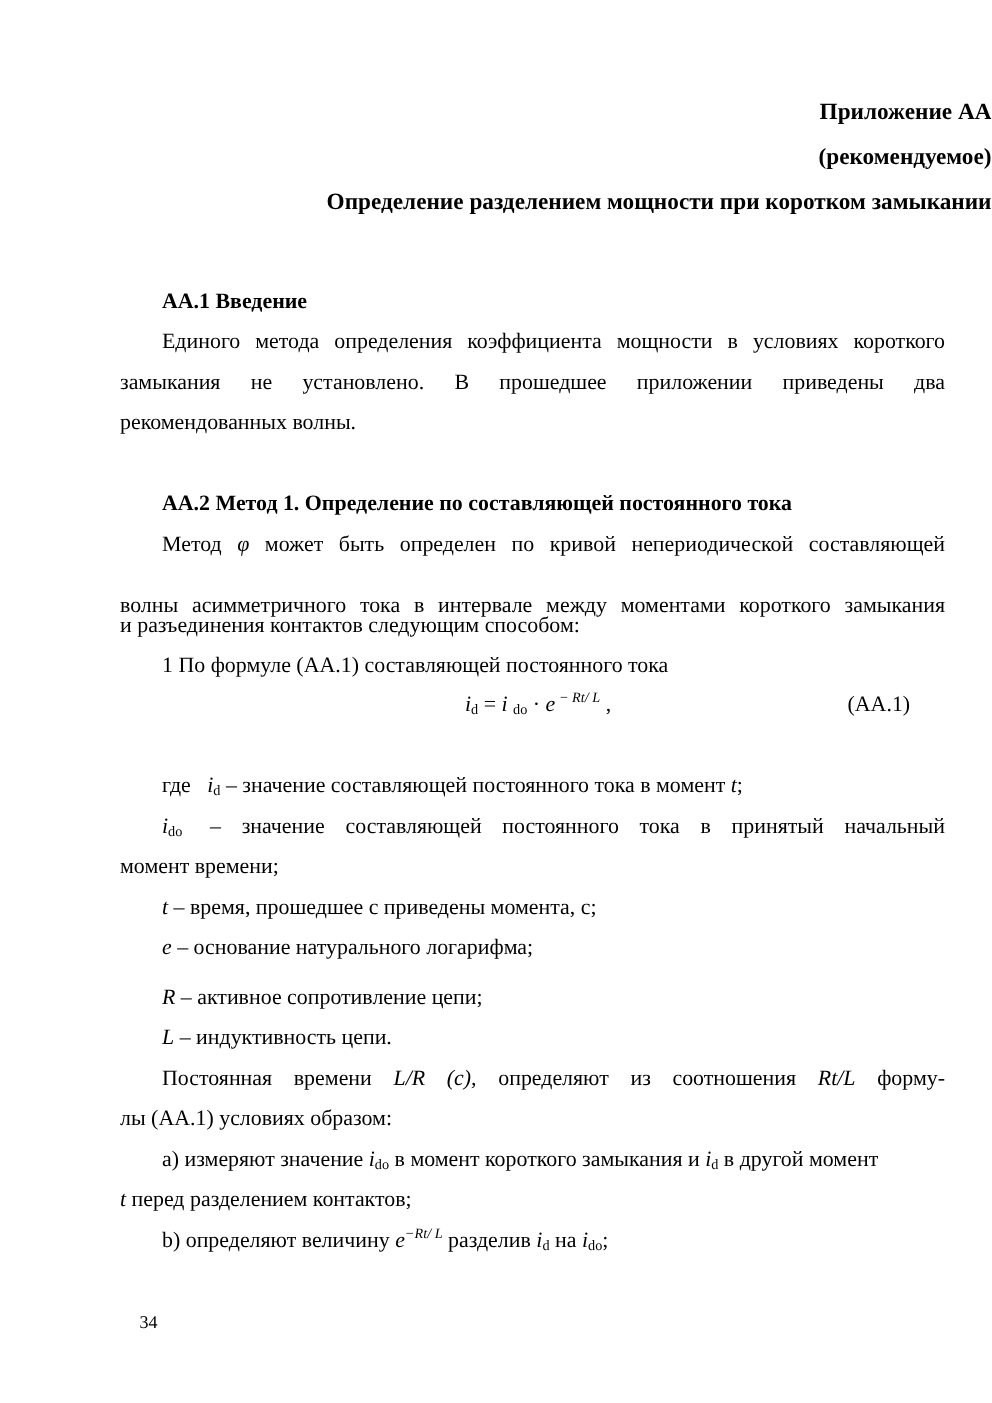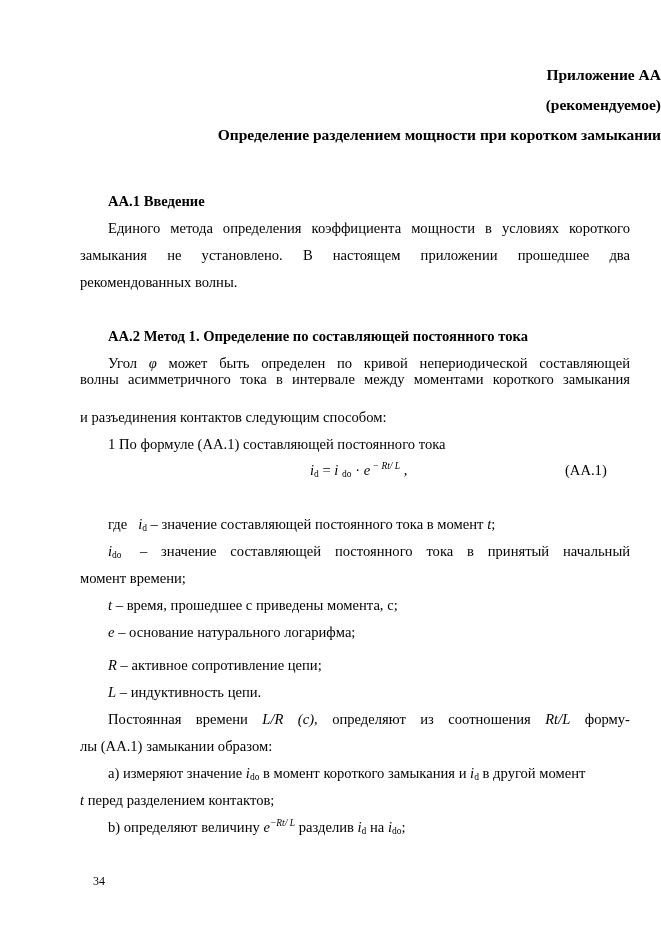--- a/index.html
+++ b/index.html
@@ -19,47 +19,47 @@
 <body>
 
 <div>
 
   <div class="line center" style="top:66px">Приложение АА</div>
   <div class="line center" style="top:96px">(рекомендуемое)</div>
   <div class="line center" style="top:126px">Определение разделением мощности при коротком замыкании</div>
 
   <div class="line bold" style="top:192px; left:108px">АА.1 Введение</div>
   <div class="line just" style="top:219px; left:108px; width:522px">Единого метода определения коэффициента мощности в условиях короткого</div>
-  <div class="line just" style="top:246px">замыкания не установлено. В настоящем приложении прошедшее два</div>
+  <div class="line just" style="top:246px">замыкания не установлено. В прошедшее приложении приведены два</div>
   <div class="line" style="top:273px; left:80px">рекомендованных волны.</div>
 
   <div class="line bold" style="top:327px; left:108px">АА.2 Метод 1.  Определение по составляющей постоянного тока</div>
-  <div class="line just" style="top:354px; left:108px; width:522px"><span>Угол </span><span class="it">φ</span><span> может быть определен по кривой непериодической составляющей</span></div>
-  <div class="line just" style="top:370px">волны асимметричного тока в интервале между моментами короткого замыкания</div>
+  <div class="line just" style="top:354px; left:108px; width:522px"><span>Метод </span><span class="it">φ</span><span> может быть определен по кривой непериодической составляющей</span></div>
+  <div class="line just" style="top:395px">волны асимметричного тока в интервале между моментами короткого замыкания</div>
   <div class="line" style="top:408px; left:80px">и разъединения контактов следующим способом:</div>
   <div class="line" style="top:435px; left:108px">1  По формуле (АА.1) составляющей постоянного тока</div>
 
   <div class="line" style="top:461px; left:310px">
     <span class="it">i</span><sub>d</sub><span> = </span><span class="it">i</span> <sub>do</sub><span> · </span><span class="it">e</span><sup class="it"> − Rt/ L</sup><span> ,</span>
   </div>
   <div class="line" style="top:461px; left:565px">(АА.1)</div>
 
   <div class="line" style="top:515px; left:108px"><span>где</span>&nbsp;&nbsp;&nbsp;<span class="it">i</span><sub>d</sub><span> – значение составляющей постоянного тока в момент </span><span class="it">t</span><span>;</span></div>
 
   <div class="line" style="top:542px; left:108px"><span class="it">i</span><sub>do</sub></div>
   <div class="line just" style="top:542px; left:140px; width:490px">– значение составляющей постоянного тока в принятый начальный</div>
   <div class="line" style="top:569px; left:80px">момент времени;</div>
 
   <div class="line" style="top:596px; left:108px"><span class="it">t</span><span> – время, прошедшее с приведены момента, с;</span></div>
   <div class="line" style="top:623px; left:108px"><span class="it">e</span><span> – основание натурального логарифма;</span></div>
   <div class="line" style="top:656px; left:108px"><span class="it">R</span><span> – активное сопротивление цепи;</span></div>
   <div class="line" style="top:683px; left:108px"><span class="it">L</span><span> – индуктивность цепи.</span></div>
 
   <div class="line just" style="top:710px; left:108px; width:522px"><span>Постоянная времени </span><span class="it">L/R (c),</span><span> определяют из соотношения </span><span class="it">Rt/L</span><span> форму-</span></div>
-  <div class="line" style="top:737px; left:80px">лы (АА.1) замыкании образом:</div>
+  <div class="line" style="top:737px; left:80px">лы (АА.1) условиях образом:</div>
 
   <div class="line" style="top:764px; left:108px"><span>а) измеряют значение </span><span class="it">i</span><sub>do</sub><span> в момент короткого замыкания и </span><span class="it">i</span><sub>d</sub><span>  в другой момент</span></div>
   <div class="line" style="top:791px; left:80px"><span class="it">t</span><span> перед разделением контактов;</span></div>
 
   <div class="line" style="top:818px; left:108px"><span>b) определяют величину  </span><span class="it">e</span><sup class="it">−Rt/ L</sup><span>  разделив </span><span class="it">i</span><sub>d</sub><span>  на  </span><span class="it">i</span><sub>do</sub><span>;</span></div>
 
   <div class="pagenum">34</div>
 </div>
 
 </body></html>

